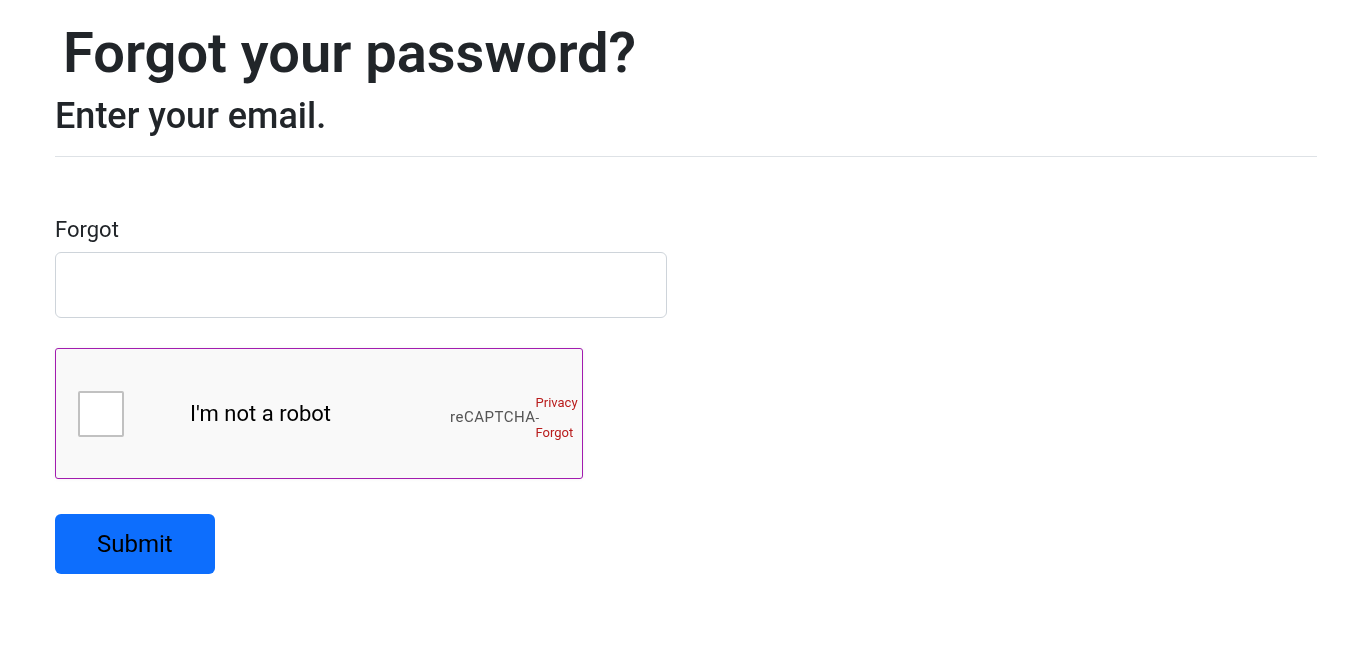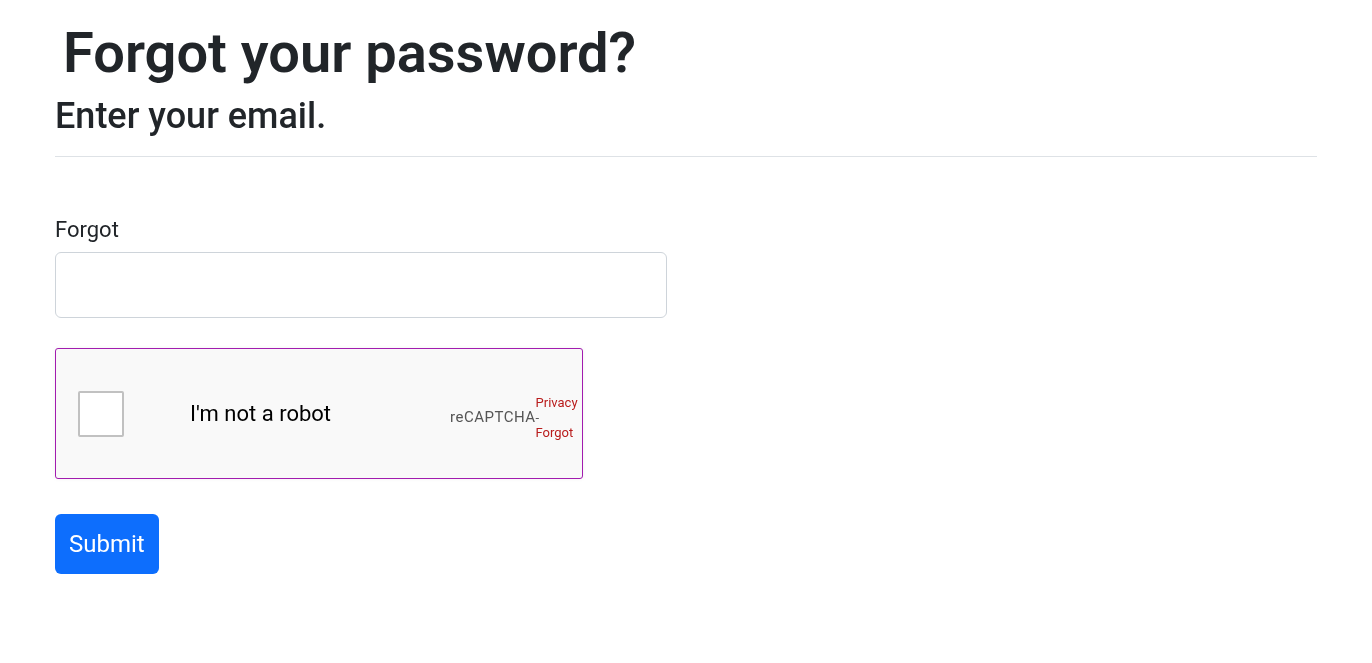--- a/index.html
+++ b/index.html
@@ -104,25 +104,25 @@
       font-family: Roboto, Arial, sans-serif;
       margin-top: 2px;
     }
     .recaptcha-links a {
       color: #b91c1c;
       text-decoration: none;
       cursor: pointer;
     }
     .submit-btn {
       background: #0d6efd;
-      color: #ffffff;
+      color: #000000;
       border: none;
       border-radius: 6px;
       font-size: 24px;
-      padding: 16px 14px;
+      padding: 16px 42px;
       cursor: pointer;
       font-family: inherit;
     }
   </style>
 </head>
 <body>
 
 
 
 <h1>Forgot your password?</h1>

